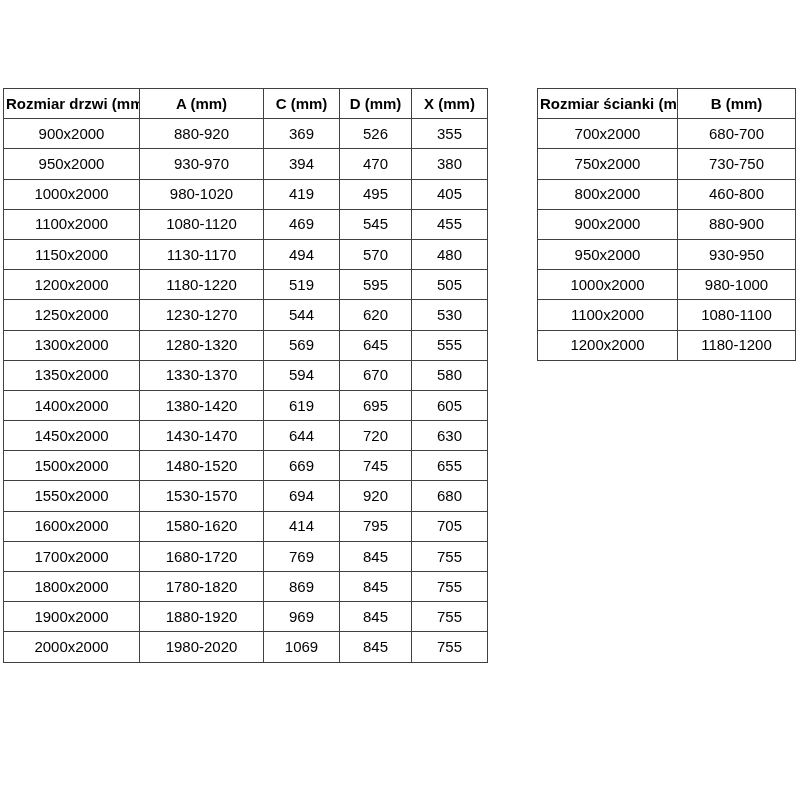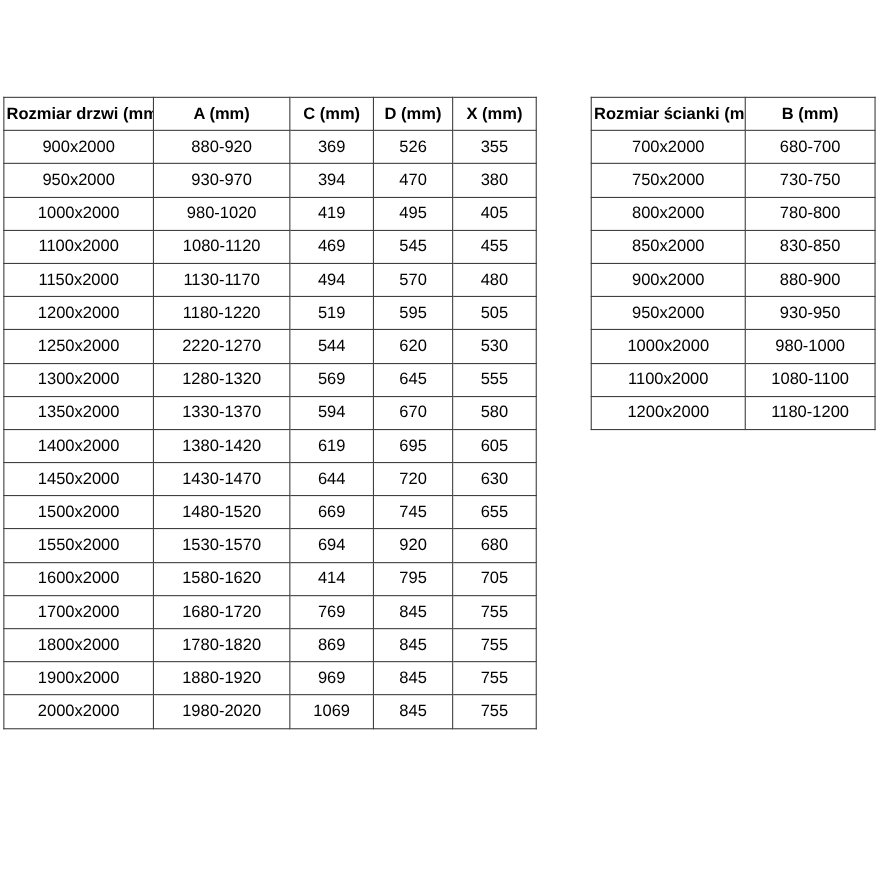--- a/index.html
+++ b/index.html
@@ -100,21 +100,21 @@
         </tr>
         <tr>
           <td>1200x2000</td>
           <td>1180-1220</td>
           <td>519</td>
           <td>595</td>
           <td>505</td>
         </tr>
         <tr>
           <td>1250x2000</td>
-          <td>2220-1270</td>
+          <td>1230-1270</td>
           <td>544</td>
           <td>620</td>
           <td>530</td>
         </tr>
         <tr>
           <td>1300x2000</td>
           <td>1280-1320</td>
           <td>569</td>
           <td>645</td>
           <td>555</td>
@@ -207,25 +207,21 @@
         <tr>
           <td>700x2000</td>
           <td>680-700</td>
         </tr>
         <tr>
           <td>750x2000</td>
           <td>730-750</td>
         </tr>
         <tr>
           <td>800x2000</td>
-          <td>780-800</td>
-        </tr>
-        <tr>
-          <td>850x2000</td>
-          <td>830-850</td>
+          <td>460-800</td>
         </tr>
         <tr>
           <td>900x2000</td>
           <td>880-900</td>
         </tr>
         <tr>
           <td>950x2000</td>
           <td>930-950</td>
         </tr>
         <tr>

